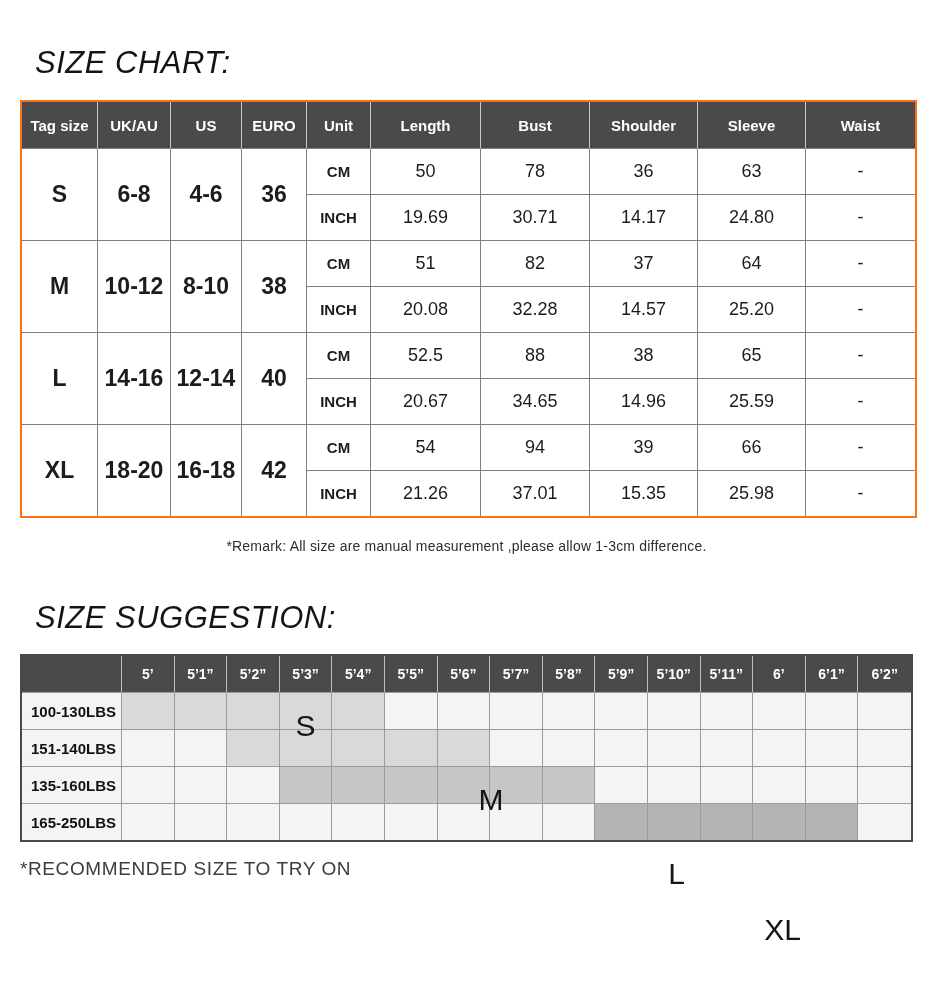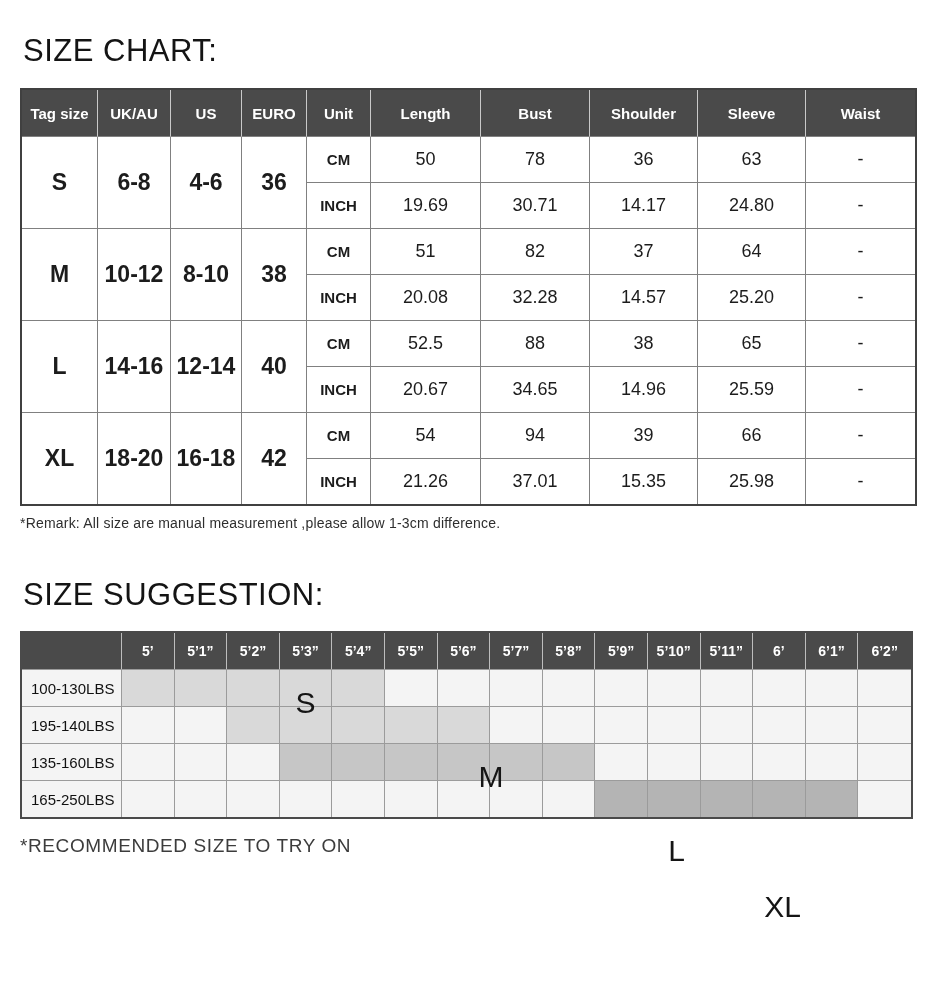--- a/index.html
+++ b/index.html
@@ -6,29 +6,29 @@
   body {
     width:933px; height:1000px;
     font-family:"Liberation Sans", sans-serif;
     color:#1c1c1c;
     overflow:hidden;
   }
   .content { padding:0 20px; }
 
   h1.title {
     font-size:31px; font-weight:400; color:#141414;
-    letter-spacing:0.5px; margin:3px;
+    letter-spacing:0.5px; margin:15px;font-style:italic;
   }
   #size-chart-title { padding-top:30px; }
   #size-suggestion-title { margin-top:46px; }
 
   
   table.chart {
     border-collapse:separate; border-spacing:0;
-    border:2px solid #404040;
+    border:2px solid #f97316;
     table-layout:fixed; width:893px;
     margin-top:19px;
   }
   .chart th {
     background:#4a4a4a; color:#ffffff;
     font-size:15px; font-weight:700;
     height:46px; text-align:center; vertical-align:middle;
     border-right:1px solid #c9c9c9;
     border-bottom:1px solid #808080;
     padding:0;
@@ -42,23 +42,23 @@
     padding:0;
   }
   .chart td:last-child { border-right:none; }
   .chart td.merged { font-size:23px; font-weight:700; }
   .chart td.unit   { font-size:15px; font-weight:700; height:45px; }
   .chart td.val    { font-size:18px; font-weight:400; height:45px;margin-top:19px; }
   .chart tr.lg2 td { border-bottom:none; }
   .chart td.merged.lg { border-bottom:none; }
 
   .remark {
-    width:893px; text-align:left;
+    width:893px; text-align:center;
     font-size:14px; color:#2e2e2e;
-    margin-top:9px; letter-spacing:0.2px;
+    margin-top:20px; letter-spacing:0.2px;
   }
 
   
   .sugg-wrap { position:relative; width:893px; margin-top:18px; }
   table.sugg {
     border-collapse:separate; border-spacing:0;
     border:2px solid #4a4a4a;
     table-layout:fixed; width:893px; margin:0;
   }
   .sugg col.wcol { width:100px; }
@@ -70,21 +70,21 @@
   }
   .sugg th:last-child { border-right:none; }
   .sugg td {
     background:#f4f4f4;
     height:36px; padding:0;
     border-right:1px solid #9b9b9b;
     border-top:1px solid #9b9b9b;
   }
   .sugg td:last-child { border-right:none; }
   .sugg td.wlabel {
-    font-size:15px; font-weight:400; color:#111111;
+    font-size:15px; font-weight:700; color:#111111;
     text-align:left; padding-left:9px;
   }
   .size-letter {
     position:absolute; transform:translate(-50%,-54%);
     font-size:30px; font-weight:400; color:#151515;
     line-height:1; pointer-events:none;
   }
   .note {
     width:893px; text-align:left;
     font-size:19px; color:#3c3c3c;
@@ -266,21 +266,21 @@
             <td></td>
             <td></td>
             <td></td>
             <td></td>
             <td></td>
             <td></td>
             <td></td>
             <td></td>
           </tr>
           <tr>
-            <td class="wlabel">195-140LBS</td>
+            <td class="wlabel">151-140LBS</td>
             <td></td>
             <td></td>
             <td style="background: rgb(217, 217, 217);"></td>
             <td style="background: rgb(217, 217, 217);"></td>
             <td style="background: rgb(217, 217, 217);"></td>
             <td style="background: rgb(217, 217, 217);"></td>
             <td style="background: rgb(217, 217, 217);"></td>
             <td></td>
             <td></td>
             <td></td>

